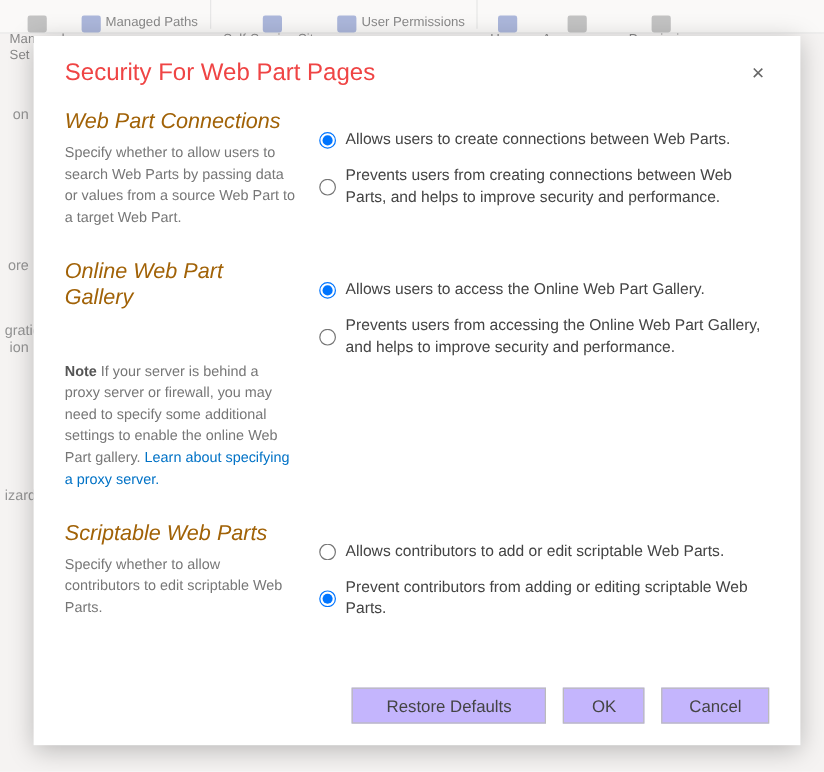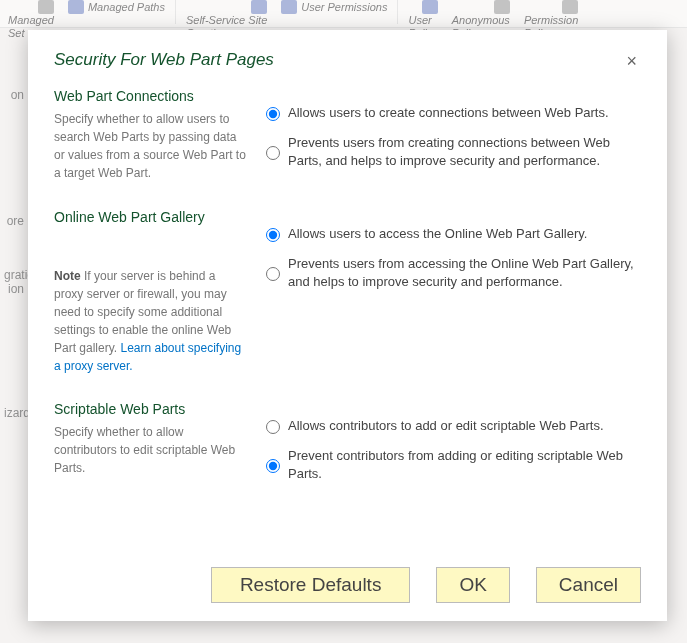--- a/index.html
+++ b/index.html
@@ -20,25 +20,24 @@
       display: flex;
       align-items: flex-start;
       padding: 0 4px;
       font-size: 11px;
       color: #555;
       gap: 6px;
     }
     .ribbon-item {
       display: flex;
       flex-direction: column;
-      align-items: flex-end;
-      padding: 0 4px;
+      align-items: center;
+      padding: 13px 4px;
       white-space: nowrap;
       line-height: 1.2;
-      font-style: italic;
     }
     .ribbon-item.small { flex-direction: row; gap: 4px; }
     .ribbon-sep { width: 1px; background: #ddd; height: 24px; }
     .ribbon-icon { width: 16px; height: 14px; background: #7aa; border-radius: 2px; display: inline-block; }
     .ribbon-icon.red { background: #d88; }
     .ribbon-icon.blue { background: #89c; }
     .ribbon-icon.gr { background: #aaa; }
     .side-text {
       position: absolute;
       left: 0;
@@ -62,25 +61,24 @@
       padding: 20px 26px 18px 26px;
       display: flex;
       flex-direction: column;
     }
     .modal-header {
       display: flex;
       justify-content: space-between;
       align-items: flex-start;
     }
     .modal-title {
-      font-size: 17px;
+      font-size: 20px;
       font-weight: 300;
-      color: #14532d;
+      color: #ef4444;
       margin-bottom: 18px;
-      font-style: italic;
     }
     .close-btn {
       font-size: 18px;
       color: #666;
       cursor: pointer;
       line-height: 1;
       background: none;
       border: none;
       padding: 2px 4px;
     }
@@ -88,23 +86,24 @@
       display: flex;
       gap: 20px;
       margin-bottom: 26px;
       align-items: flex-start;
     }
     .section-left {
       width: 192px;
       flex-shrink: 0;
     }
     .section-title {
-      font-size: 14px;
-      color: #14532d;
+      font-size: 18px;
+      color: #a16207;
       margin-bottom: 6px;
+      font-style: italic;
     }
     .section-desc {
       font-size: 12px;
       color: #777;
       line-height: 1.5;
     }
     .section-desc .bold { font-weight: bold; color: #555; }
     .section-desc a { color: #0072c6; text-decoration: none; }
     .section-right {
       flex: 1;
@@ -126,27 +125,26 @@
     }
     .footer {
       margin-top: auto;
       display: flex;
       justify-content: flex-end;
       gap: 14px;
       padding-top: 14px;
     }
     .btn {
       border: 1px solid #bbb;
-      background: #fef9c3;
+      background: #c4b5fd;
       color: #444;
-      font-size: 19px;
+      font-size: 14px;
       padding: 6px 22px;
       cursor: pointer;
       min-width: 68px;
-      margin-left: 12px;
     }
     .btn.wide { padding: 6px 28px; }
   </style>
 </head>
 <body>
 
 <div class="ribbon">
   <div class="ribbon-item">
     <span class="ribbon-icon gr"></span>
     <span style="white-space:pre;">Managed

